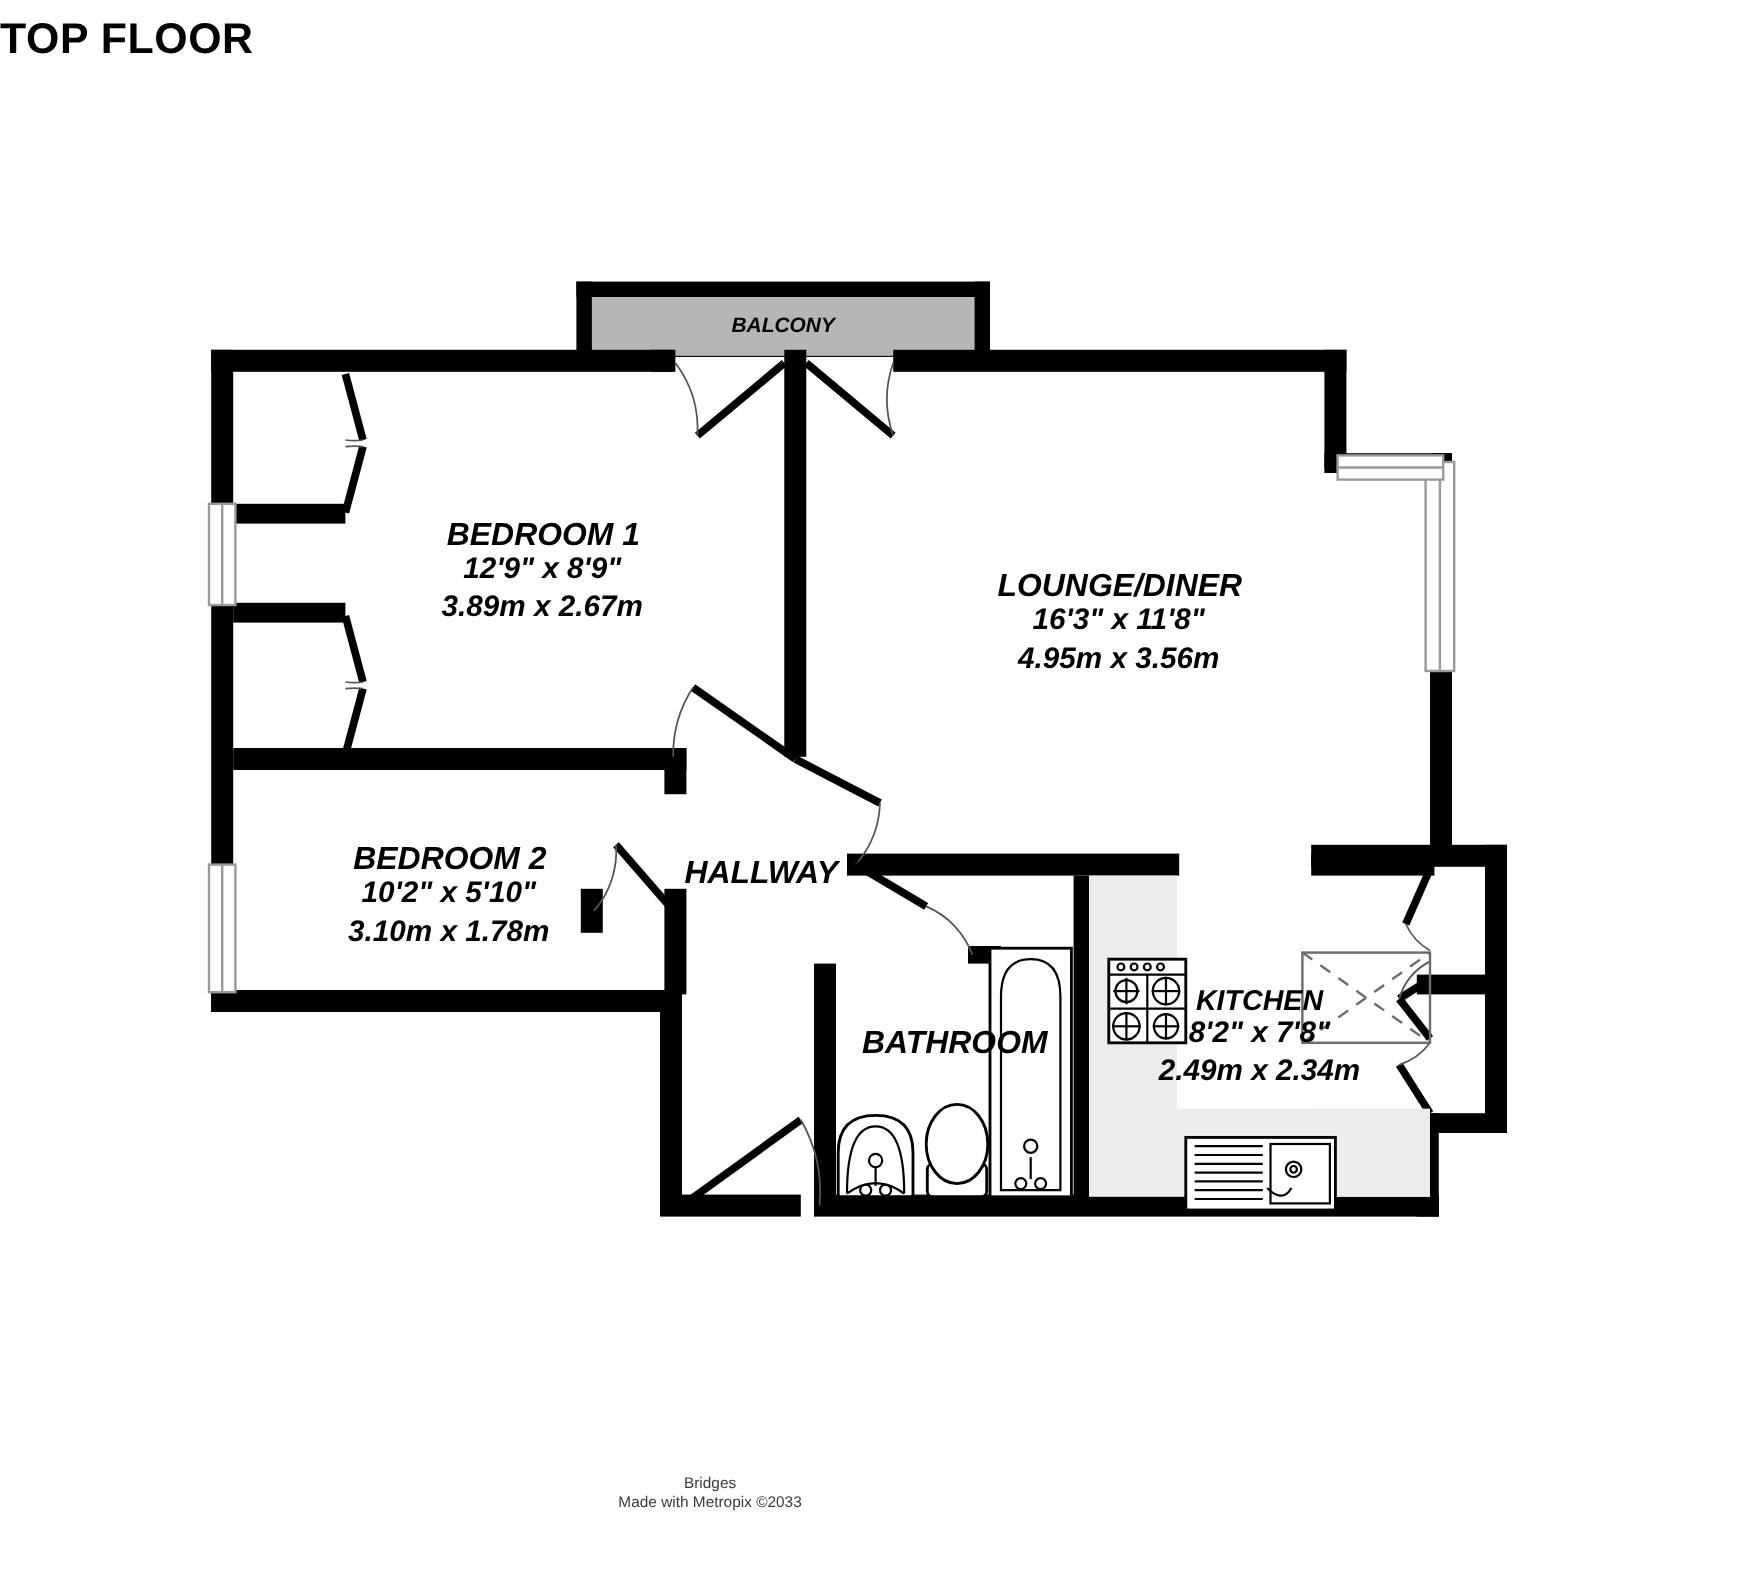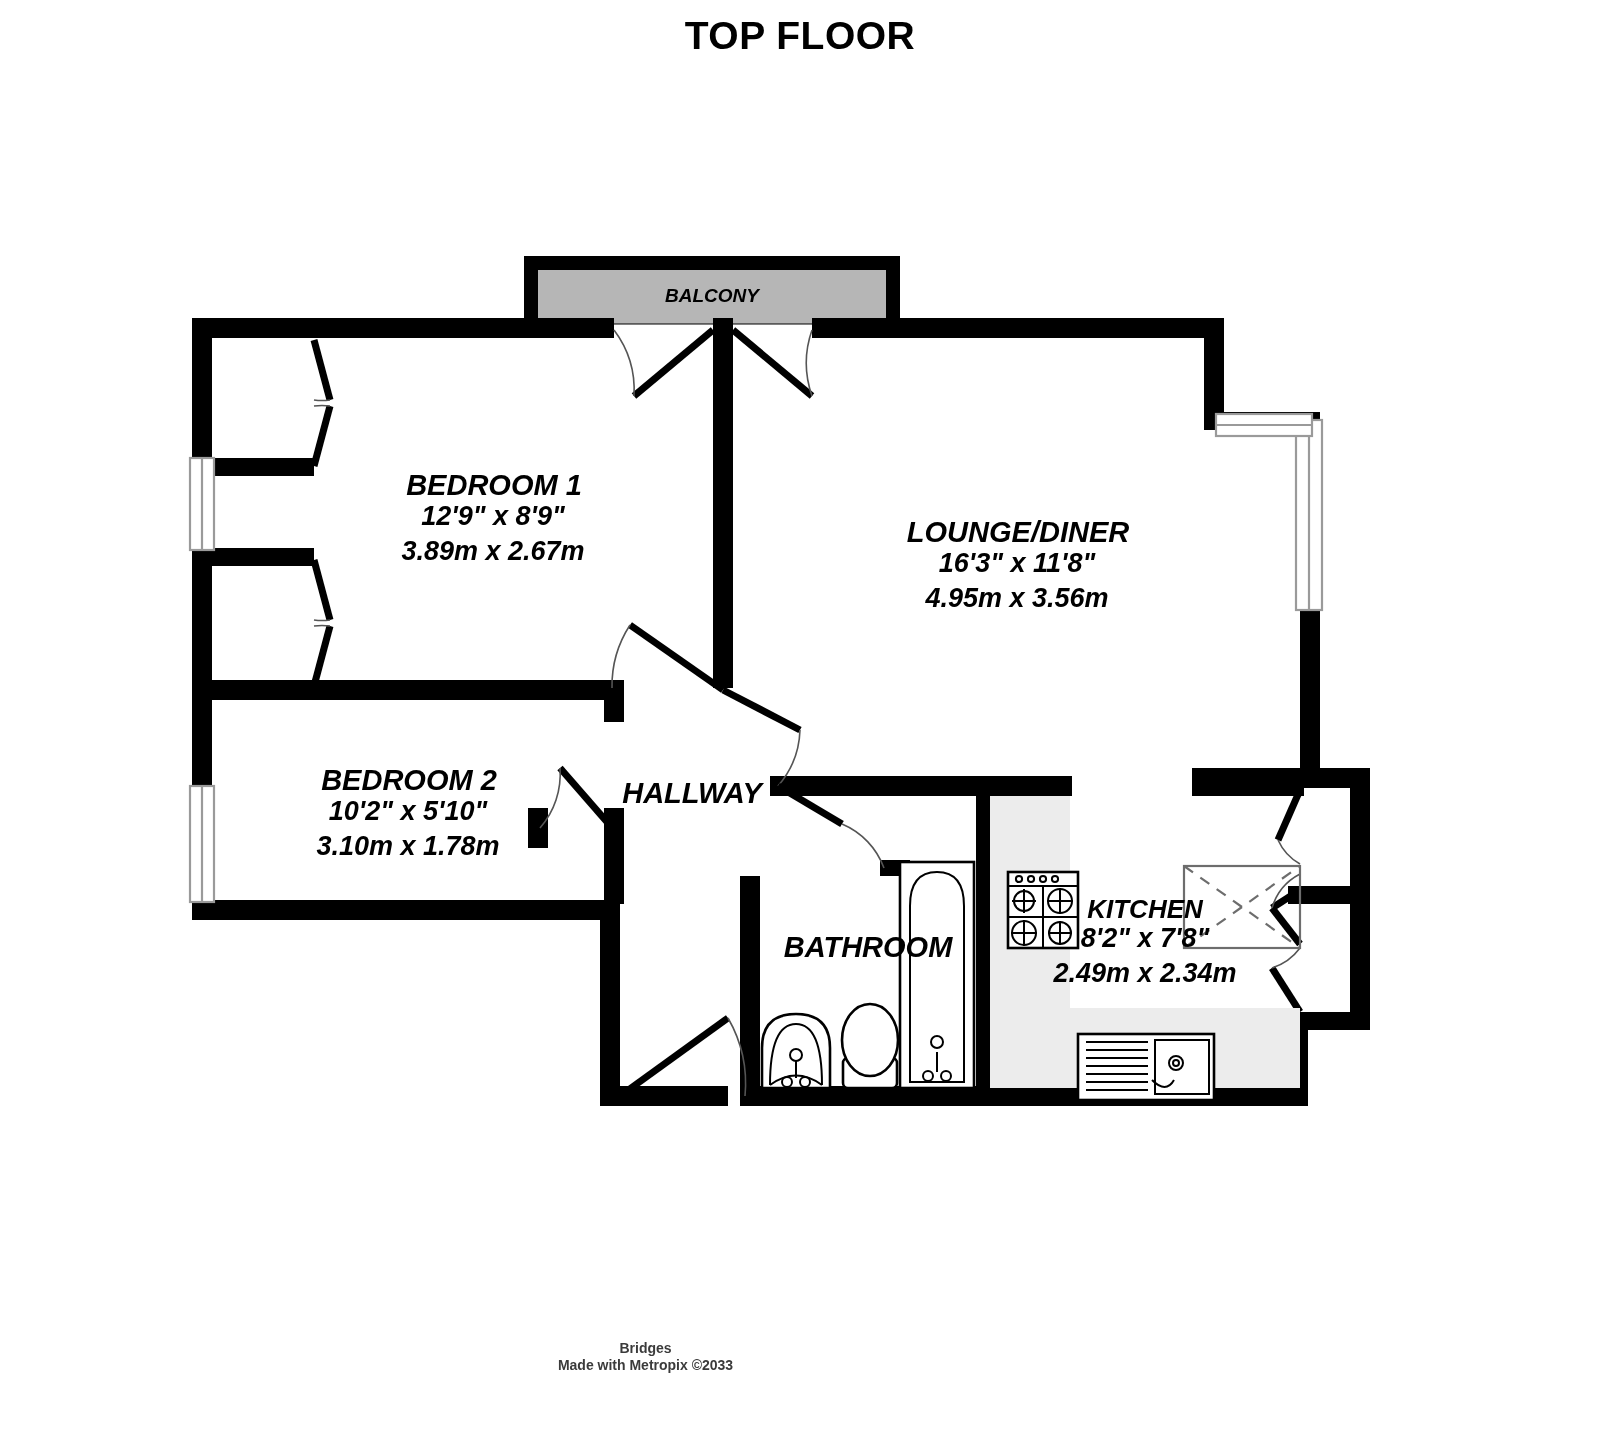--- a/index.html
+++ b/index.html
@@ -18,38 +18,36 @@
   #plan-root {
     position: relative;
     width: 1600px;
     height: 1448px;
   }
   .page-title {
     position: absolute;
     top: 14px;
     left: 0;
     width: 1600px;
-    text-align: center;
     font-family: "Liberation Sans", sans-serif;
     font-size: 39px;
     font-weight: bold;
     letter-spacing: 0.5px;
     color: #000000;
   }
   .footer {
     position: absolute;
     left: 0;
     top: 1340px;
     width: 1291px;
     text-align: center;
     font-family: "Liberation Sans", sans-serif;
     font-size: 14px;
     color: #3b3b3b;
     line-height: 17px;
-    font-weight: bold;
   }
   svg.floorplan {
     position: absolute;
     left: 0;
     top: 0;
     width: 1600px;
     height: 1448px;
     display: block;
   }
   .wall { fill: #000000; }

